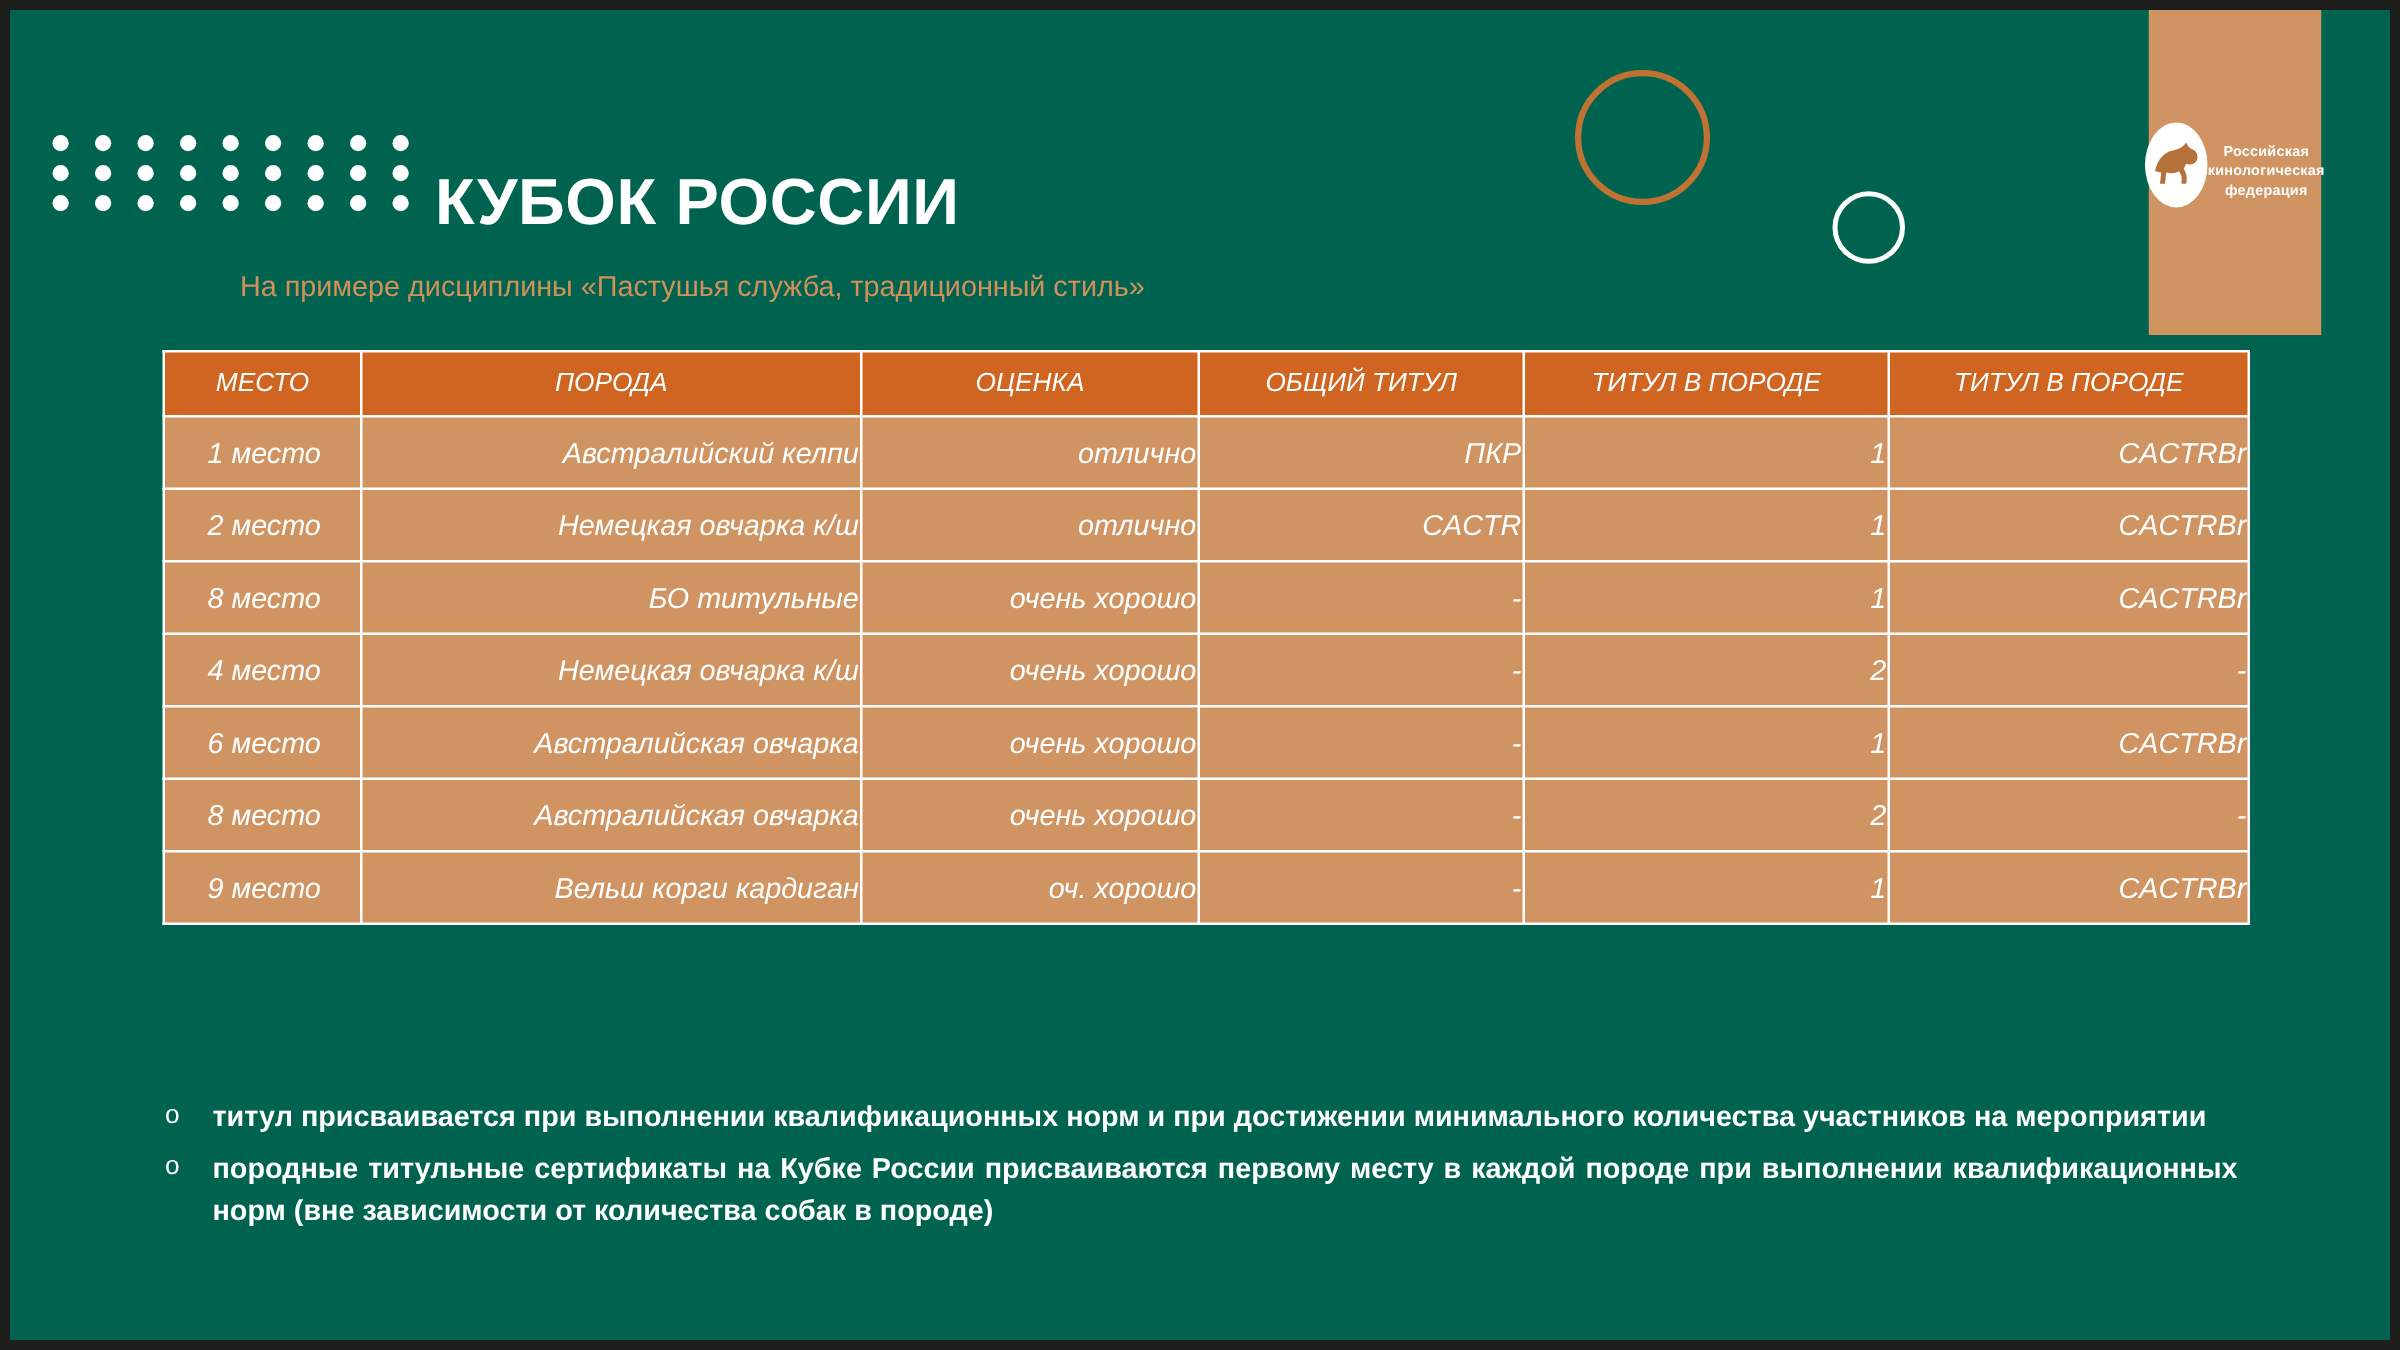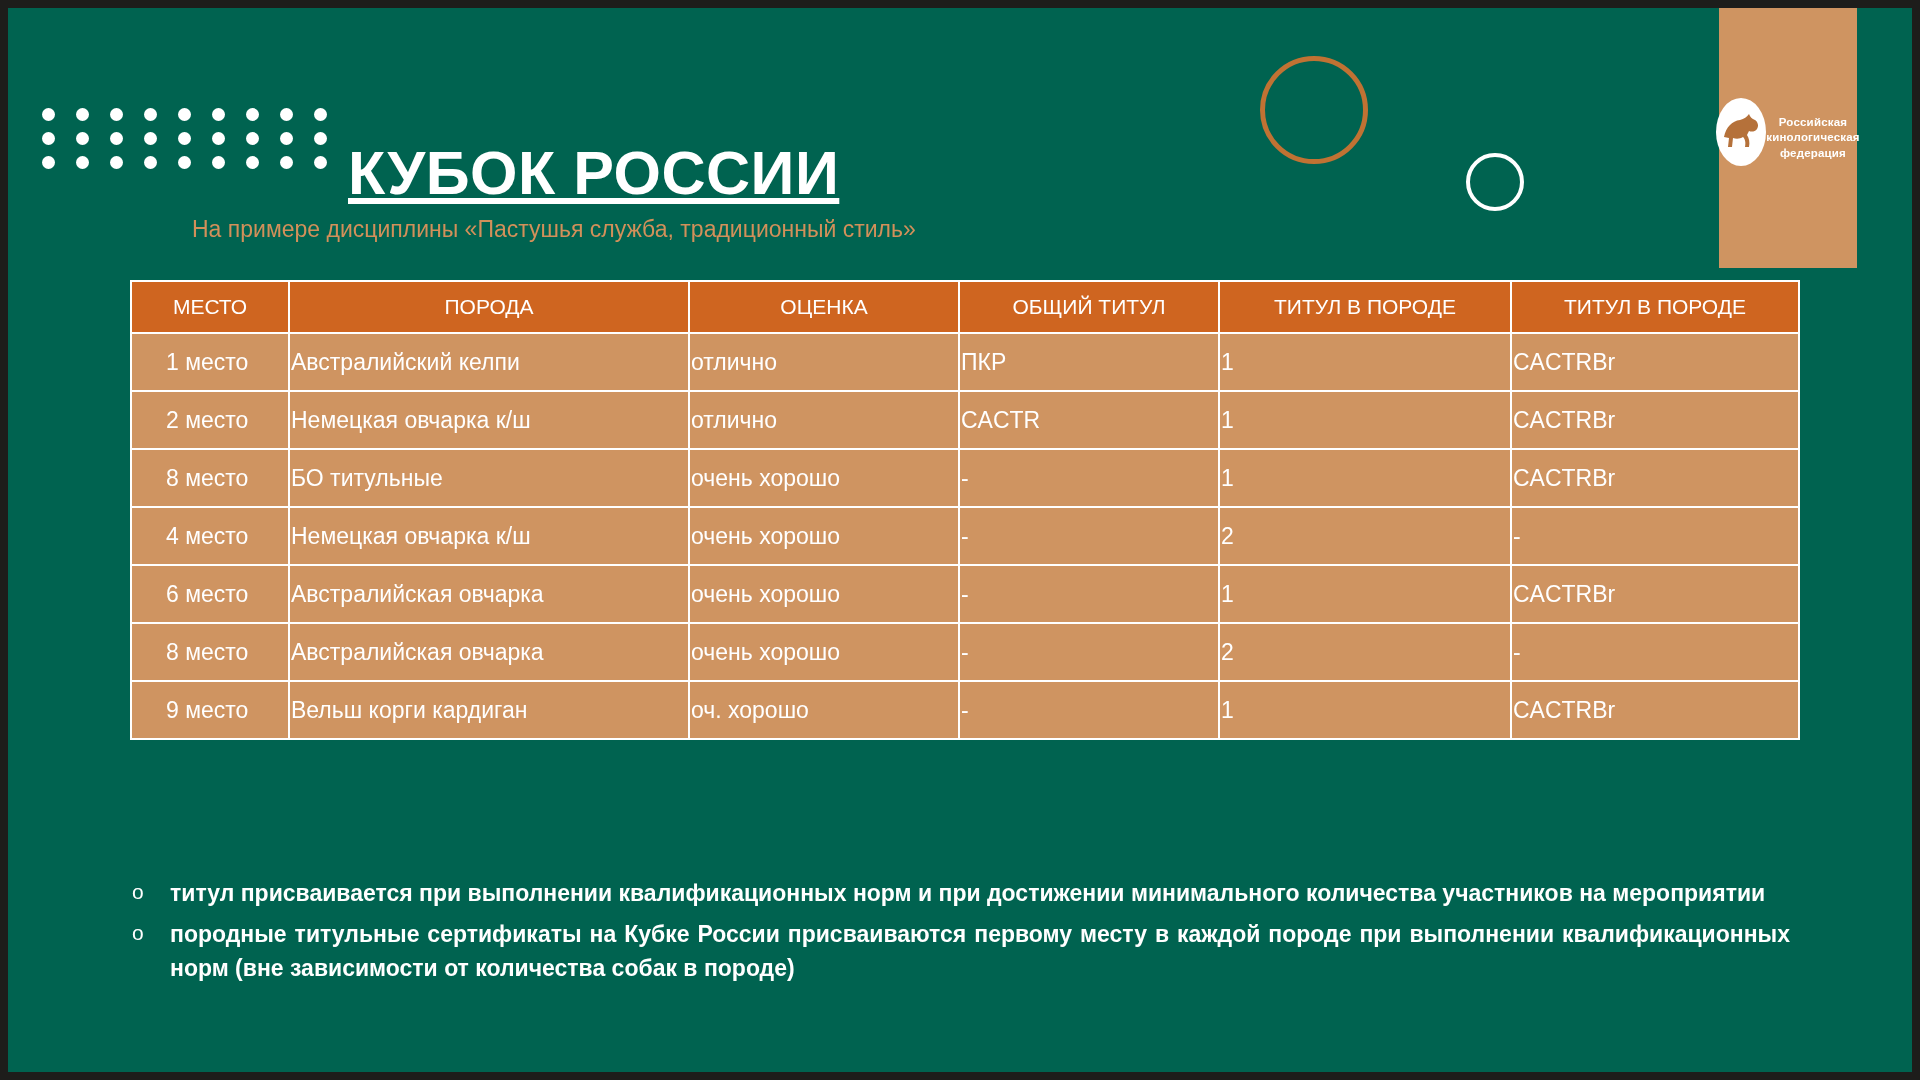--- a/index.html
+++ b/index.html
@@ -25,26 +25,25 @@
   }
   .dot {
     position: absolute;
     width: 13px; height: 13px;
     border-radius: 50%;
     background: #ffffff;
   }
   .title {
     position: absolute;
     left: 340px; top: 92px;
-    font-size: 61px;
+    font-size: 52px;
     color: #ffffff;
     letter-spacing: 0.5px;
     line-height: 1.05;
     white-space: nowrap;
-    text-decoration: underline;
   }
   .subtitle {
     position: absolute;
     left: 184px; top: 208px;
     font-size: 23px;
     color: #d2905a;
     white-space: nowrap;
   }
 
   .ring-big {
@@ -90,38 +89,39 @@
     letter-spacing: 0.2px;
   }
 
   
   table.results {
     position: absolute;
     left: 122px; top: 272px;
     width: 1668px;
     border-collapse: collapse;
     table-layout: fixed;
+    font-style: italic;
   }
   table.results th {
     background: #cf6520;
     color: #ffffff;
     font-weight: normal;
     font-size: 21px;
     height: 52px;
     border: 2px solid #ffffff;
     text-align: center;
     white-space: nowrap;
   }
   table.results td {
     background: #cf9461;
     color: #ffffff;
     font-size: 23px;
     height: 58px;
     border: 2px solid #ffffff;
-    text-align: left;
+    text-align: right;
     white-space: nowrap;
   }
   table.results td.place { text-align: left; padding-left: 34px; }
 
   col.c0 { width: 158px; }
   col.c1 { width: 400px; }
   col.c2 { width: 270px; }
   col.c3 { width: 260px; }
   col.c4 { width: 292px; }
   col.c5 { width: 288px; }

